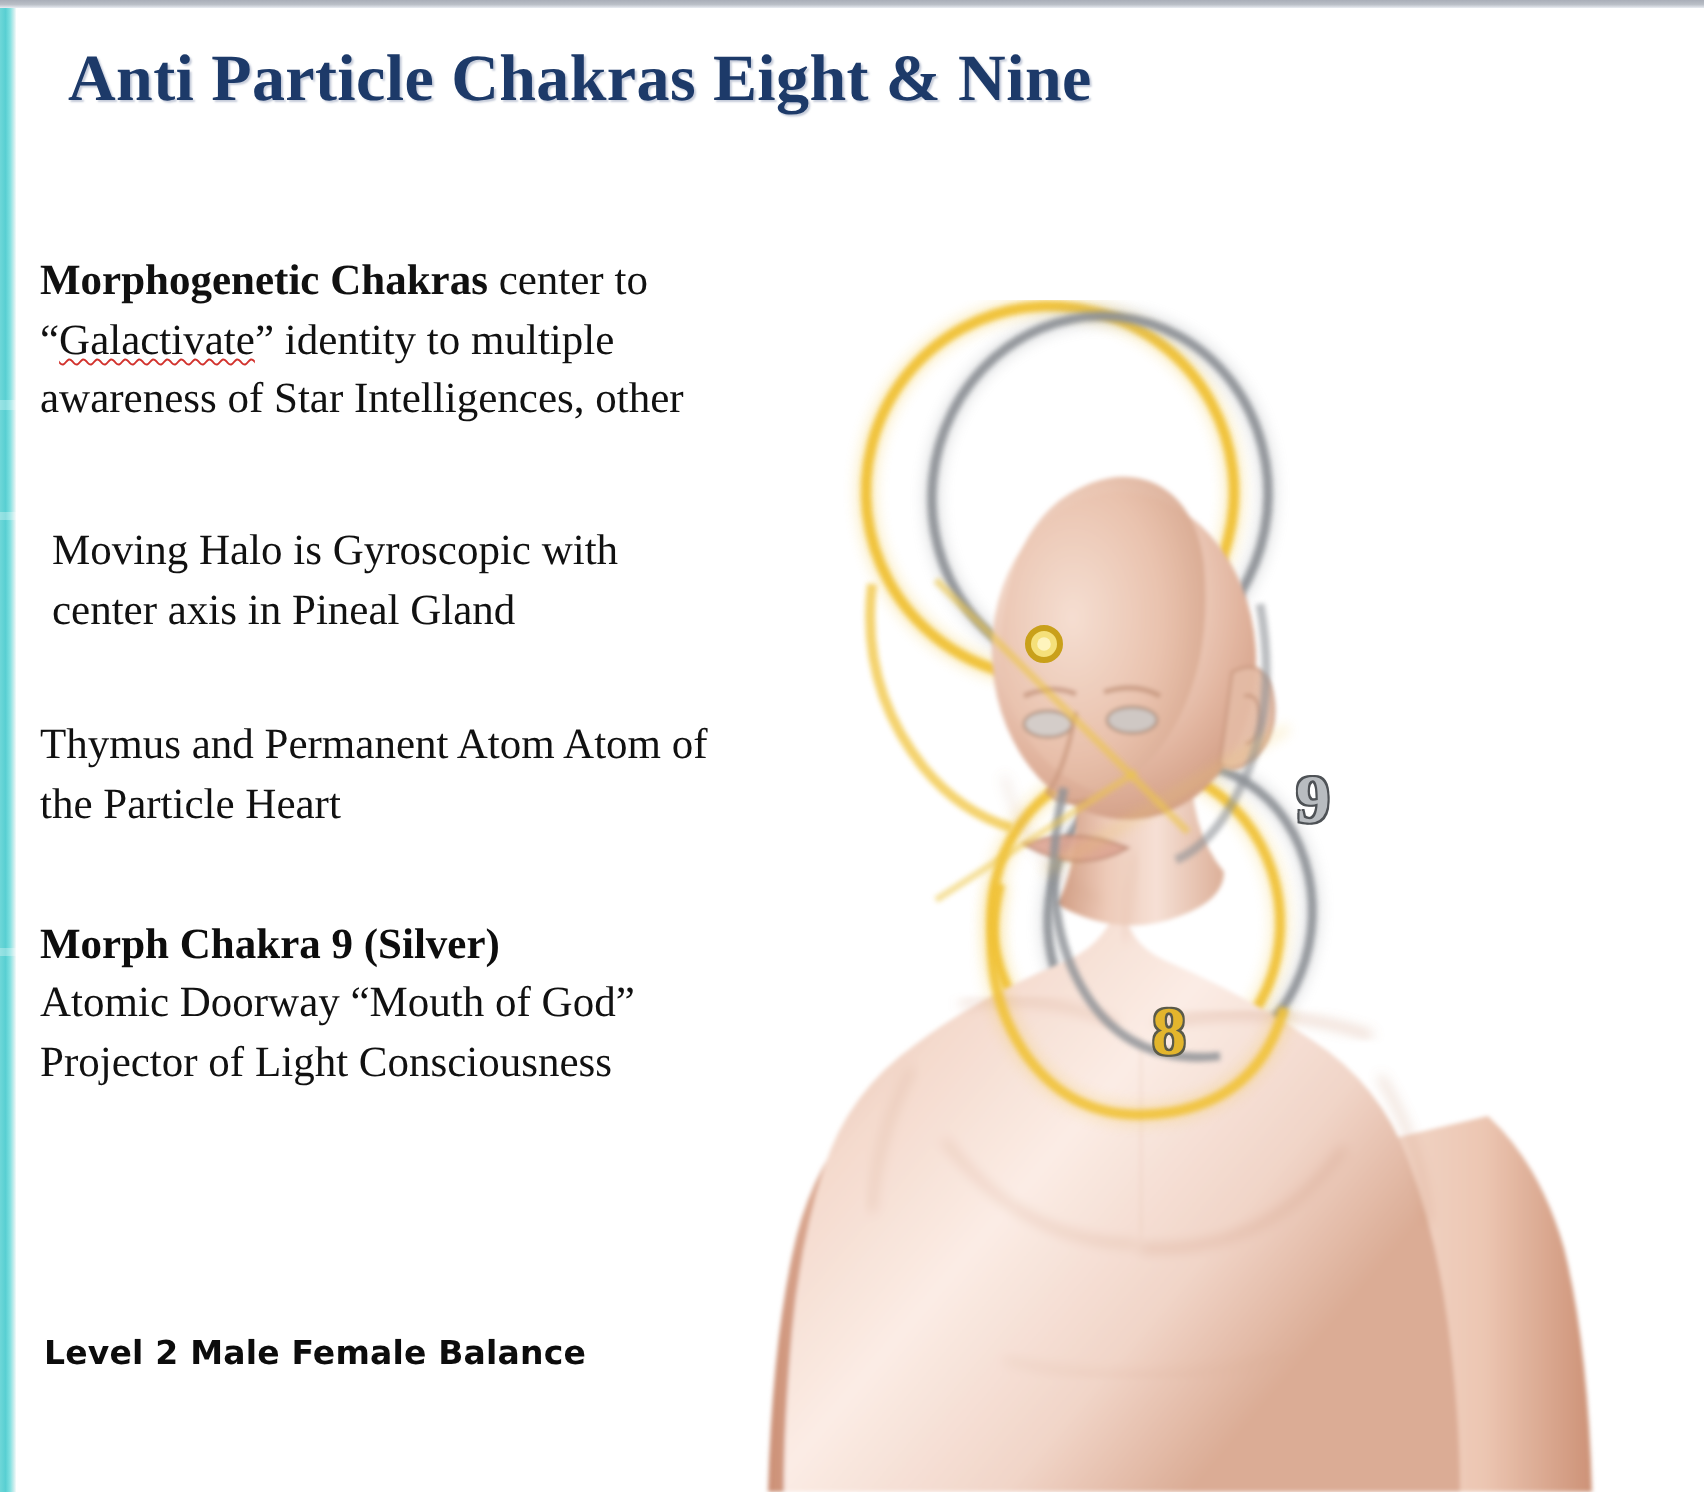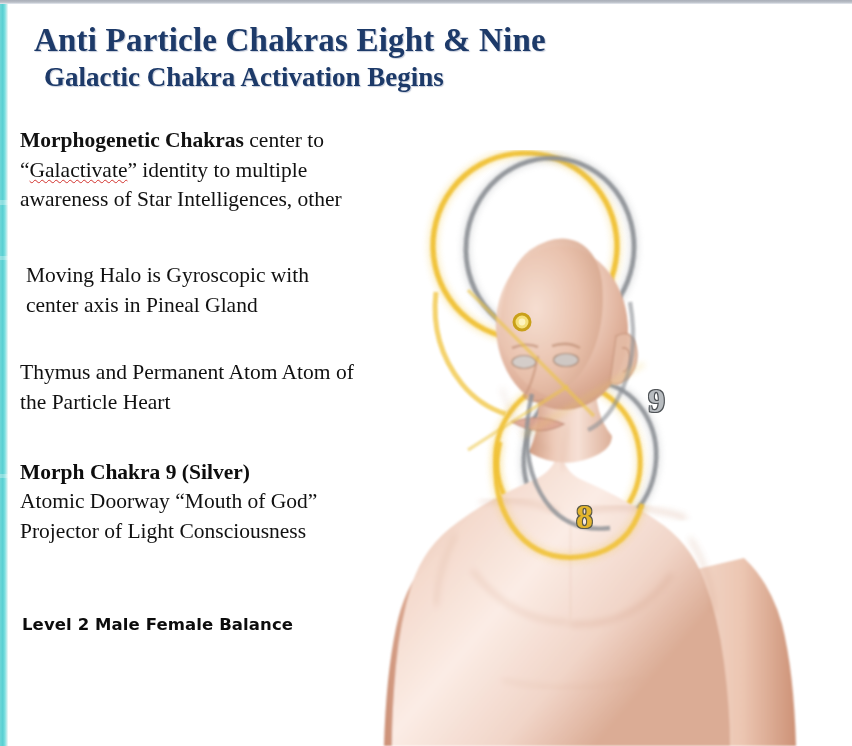--- a/index.html
+++ b/index.html
@@ -97,21 +97,21 @@
   }
   .misspell {
     text-decoration-line: underline;
     text-decoration-style: wavy;
     text-decoration-color: #d2322d;
     text-decoration-thickness: 1px;
     text-underline-offset: 2px;
   }
   #footnote {
     position: absolute;
-    left: 22px; top: 615px;
+    left: 22px; top: 667px;
     font-family: "DejaVu Sans", "Liberation Sans", sans-serif;
     font-size: 16.5px;
     font-weight: 700;
     color: #0c0c0c;
     letter-spacing: 0.1px;
   }
 
   
   #figure {
     position: absolute;
@@ -152,21 +152,20 @@
   <div id="top-border"></div>
 
   <div id="left-stripe">
     <div class="seg a"></div>
     <div class="seg b"></div>
     <div class="seg c"></div>
   </div>
 
   <div id="title-block">
     <div class="title-main">Anti Particle Chakras Eight &amp; Nine</div>
-    <div class="title-sub">Galactic Chakra Activation Begins</div>
   </div>
 
   <div id="copy">
 
     <div class="para">
       <span class="lead">Morphogenetic Chakras</span><span> center to</span><br>
       <span>“</span><span class="misspell">Galactivate</span><span>” identity to multiple</span><br>
       <span>awareness of Star Intelligences,  other</span><br>
     </div>
 

